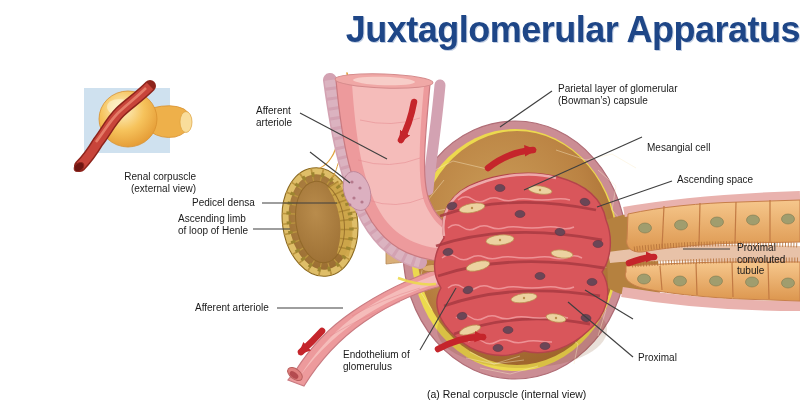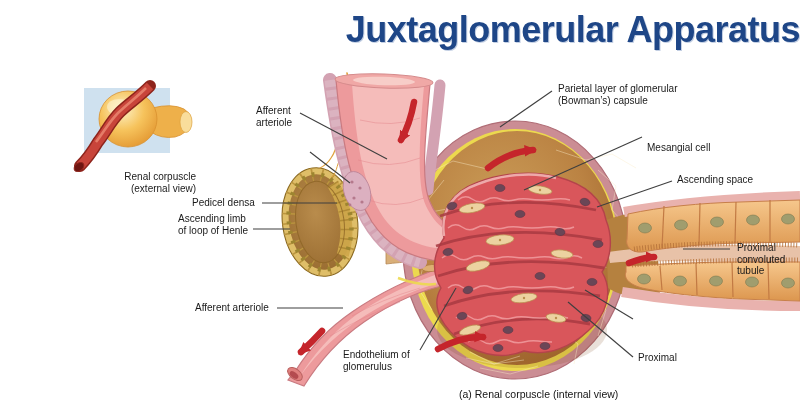--- a/index.html
+++ b/index.html
@@ -2,21 +2,21 @@
 <html><head>
 <meta charset="utf-8">
 <style>
   html,body{margin:0;padding:0;background:#fff;}
   #stage{position:relative;width:800px;height:410px;background:#ffffff;overflow:hidden;
          font-family:"Liberation Sans",sans-serif;}
   .title{position:absolute;top:9px;left:0;right:0;text-align:right;
          font-weight:bold;font-size:36px;letter-spacing:-0.5px;color:#1e4687;
          text-shadow:1px 1px 0 #c3cfe3;}
   .lbl{position:absolute;font-size:10px;line-height:11.5px;color:#1a1a1a;white-space:pre-line;}
-  .caption{position:absolute;font-size:10.5px;color:#141414;margin-left:32px;}
+  .caption{position:absolute;font-size:10.5px;color:#141414;}
   .inset-cap{position:absolute;left:68px;top:171px;width:128px;text-align:right;
              font-size:10px;line-height:12px;color:#1a1a1a;white-space:pre-line;}
   svg{position:absolute;left:0;top:0;}
 </style>
 </head>
 <body>
 
 <div id="stage">
 
   <svg width="800" height="410" viewBox="0 0 800 410">

